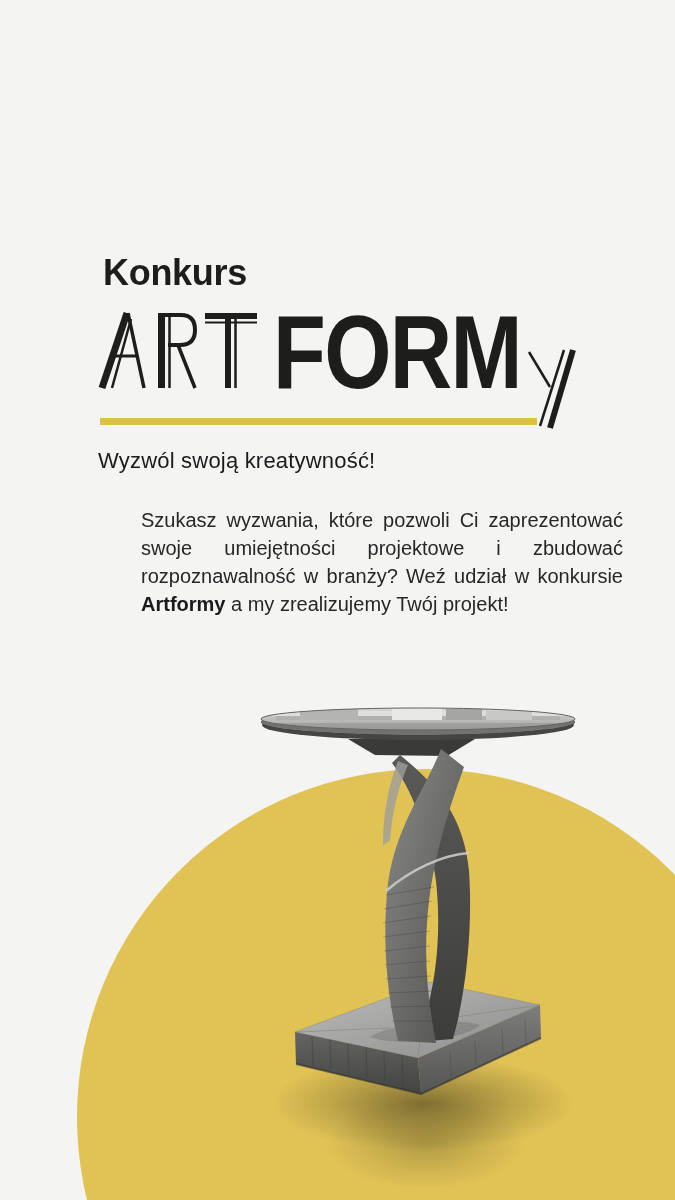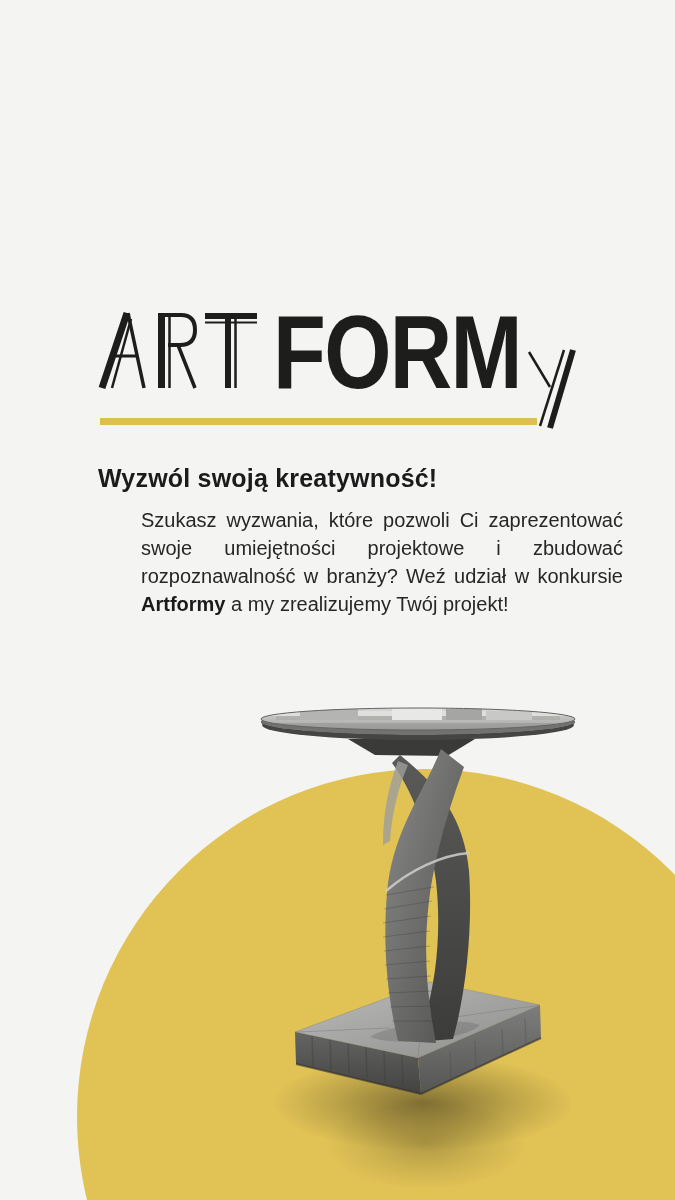--- a/index.html
+++ b/index.html
@@ -36,22 +36,22 @@
     width:480px; height:135px; overflow:visible;
   }
   .title-svg .deco { stroke:var(--ink, #1d1d1b); fill:none; }
   .title-svg text {
     font-family:"Liberation Sans", sans-serif;
     font-weight:700; font-size:103px; letter-spacing:-2px;
     fill:var(--ink, #1d1d1b);
   }
 
   .headline {
-    position:absolute; left:98px; top:464px;
-    font-size:25px; font-weight:700; letter-spacing:0.2px;
+    position:absolute; left:98px; top:448px;
+    font-size:22px; font-weight:400; letter-spacing:0.2px;
     color:#1b1b1b;
   }
 
   .body-text {
     position:absolute; left:98px; top:486px; width:482px;
     font-size:20px; line-height:28px; text-align:justify;
     color:#272727;
     margin-left:43px;
   }
   .body-text strong { font-weight:700; color:#1b1b1b; }
@@ -166,20 +166,21 @@
         <rect x="60" y="14" width="58" height="11" fill="#b4b4b2"></rect>
         <rect x="152" y="13" width="50" height="12" fill="#e8e8e6"></rect>
         <rect x="206" y="14" width="36" height="11" fill="#a5a5a3"></rect>
         <rect x="246" y="16" width="46" height="9" fill="#c8c8c6"></rect>
         <rect x="24" y="28" width="310" height="9" fill="#949492" opacity="0.6"></rect>
       </g>
       <ellipse cx="178" cy="24" rx="157" ry="11" fill="none" stroke="#636361" stroke-width="1"></ellipse>
     </g>
   </svg>
 
+  <div class="kicker">Konkurs</div>
 
   <div class="title-underline"></div>
 
   <svg class="title-svg" viewBox="0 0 480 135" role="img" aria-label="ARTFORMy">
 
     <g class="deco" aria-label="ART">
       <path d="M29,8 L4,83" stroke-width="7"></path>
       <path d="M33,14 L14,83" stroke-width="2.5"></path>
       <path d="M30,8 L46,83" stroke-width="3.5"></path>
       <path d="M13,51 L39,51" stroke-width="3"></path>

